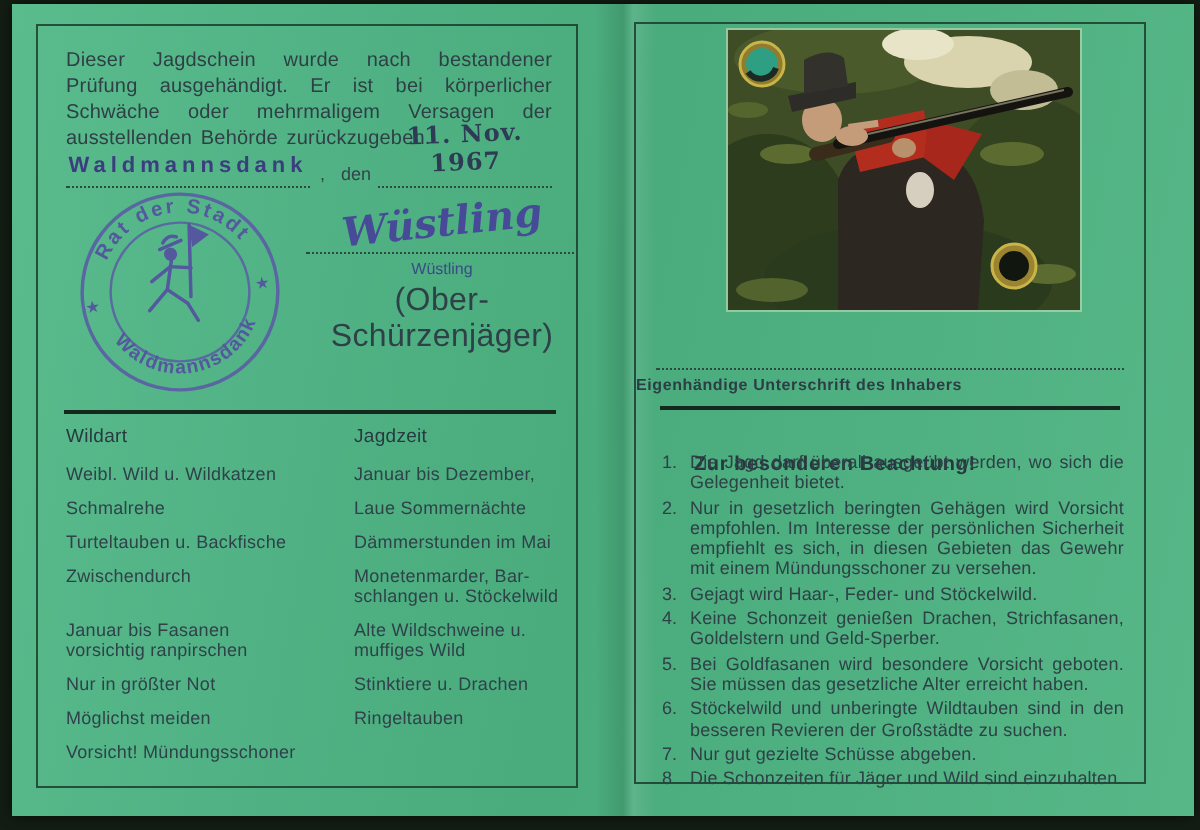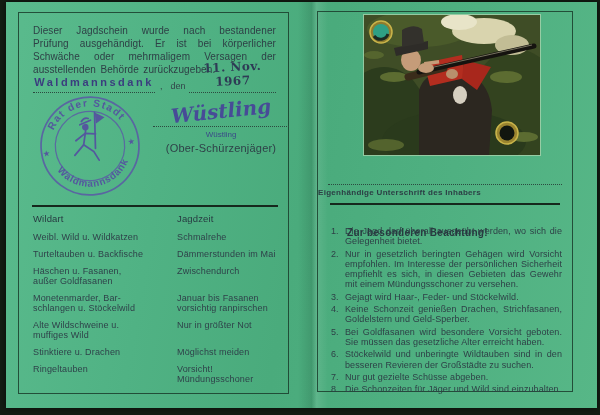--- a/index.html
+++ b/index.html
@@ -25,21 +25,21 @@
   .date{display:inline-block;transform:rotate(-2.5deg) translateY(-3px);
         font-family:"DejaVu Serif",serif;font-weight:700;font-size:12px;
         letter-spacing:0.5px;color:#2e3b55;}
 
   .stamp{position:absolute;left:18px;top:80px;width:106px;height:106px;transform:rotate(-8deg);}
   .sigBlock{position:absolute;left:132px;top:84px;width:140px;text-align:center;}
   .sigScript{display:block;font-family:"DejaVu Serif",serif;font-style:italic;font-weight:700;
              font-size:20px;color:#474b97;transform:rotate(-6deg);margin:2px 0 3px;}
   .sigLine{border-bottom:1px dotted #2c4a40;margin:0 2px 3px;}
   .sigName{font-size:8px;color:#3b4a88;}
-  .sigTitle{font-size:11px;color:#2f4148;margin-top:3px;letter-spacing:0.2px;}
+  .sigTitle{font-size:16px;color:#2f4148;margin-top:3px;letter-spacing:0.2px;}
 
   .rule{position:absolute;height:2px;background:#16281d;}
   .rule.l{left:13px;right:10px;top:192px;}
   .rule.r{left:12px;right:12px;top:191px;}
 
   .tbl{position:absolute;left:14px;right:8px;top:201px;display:grid;
        grid-template-columns:138px 1fr;column-gap:6px;font-size:9px;line-height:10px;color:#2f424a;}
   .tbl .c{margin-bottom:7px;white-space:pre-line;letter-spacing:0.15px;}
   .tbl .h{font-weight:normal;font-size:9.5px;color:#273a41;margin-bottom:8px;}
 
@@ -109,25 +109,25 @@
         <div class="sigTitle">(Ober-Schürzenjäger)</div>
       </div>
 
       <div class="rule l"></div>
 
       <div class="tbl">
         <div class="c h">Wildart</div>
         <div class="c h">Jagdzeit</div>
 
         <div class="c">Weibl. Wild u. Wildkatzen</div>
+        <div class="c">Januar bis Dezember,</div>
         <div class="c">Schmalrehe</div>
+        <div class="c">Laue Sommernächte</div>
         <div class="c">Turteltauben u. Backfische</div>
         <div class="c">Dämmerstunden im Mai</div>
-        <div class="c">Häschen u. Fasanen,
-außer Goldfasanen</div>
         <div class="c">Zwischendurch</div>
         <div class="c">Monetenmarder, Bar-
 schlangen u. Stöckelwild</div>
         <div class="c">Januar bis Fasanen
 vorsichtig ranpirschen</div>
         <div class="c">Alte Wildschweine u.
 muffiges Wild</div>
         <div class="c">Nur in größter Not</div>
         <div class="c">Stinktiere u. Drachen</div>
         <div class="c">Möglichst meiden</div>

